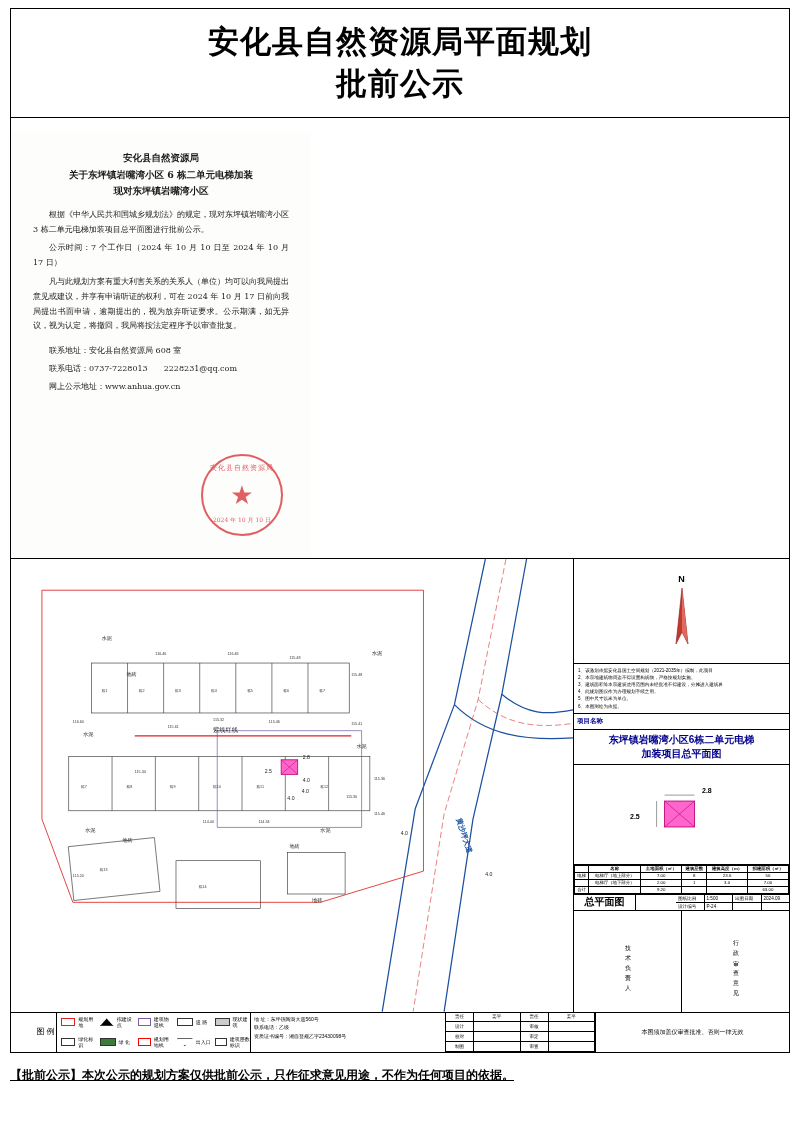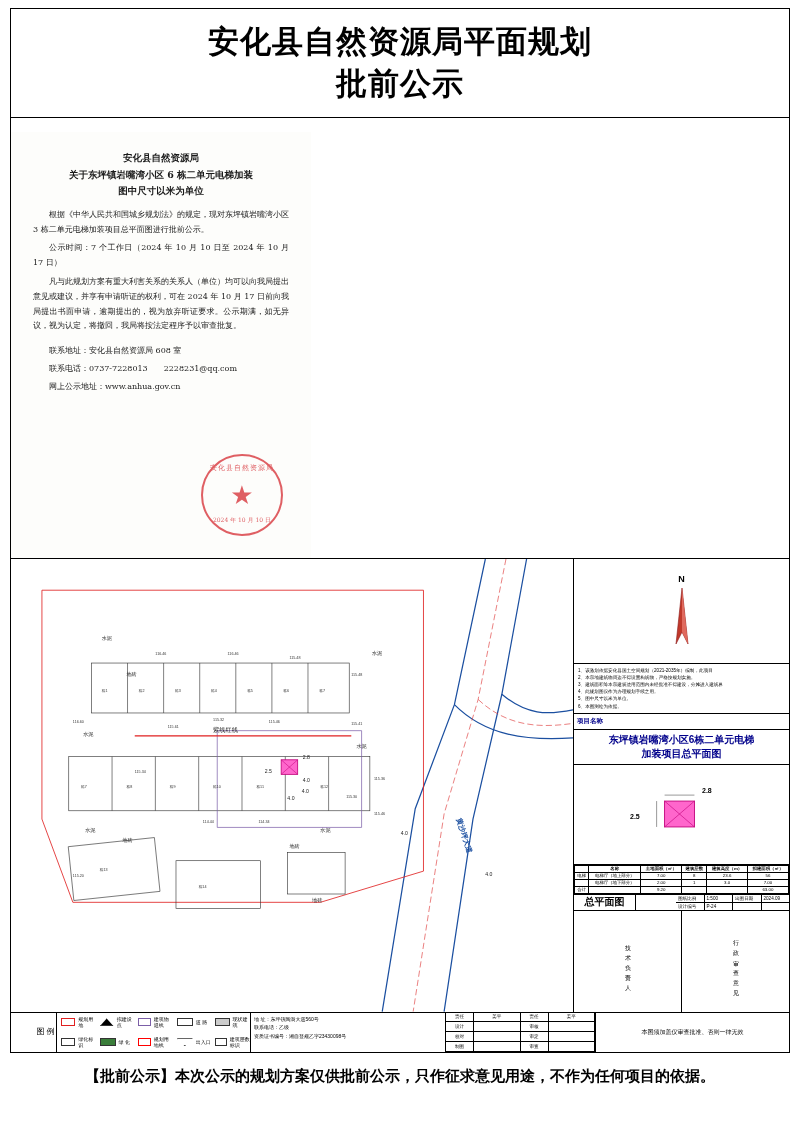--- a/index.html
+++ b/index.html
@@ -210,24 +210,24 @@
   .legend .signs div { border-right: 1px solid #000; border-bottom: 1px solid #000; display:flex; align-items:center; justify-content:center; }
   .legend .note-right {
     flex: 1;
     display:flex; align-items:center; justify-content:center;
     font-size: 6px; text-align:center;
   }
 
   
   .footer {
     margin-top: 14px;
-    text-align: center;
     font-family: "DejaVu Serif", "Liberation Serif", serif;
     font-weight: bold;
-    font-size: 15px;
+    font-size: 12px;
+    text-decoration: underline;
   }
 
   
   .maplabel { font-size: 5px; fill: #222; font-family:"Liberation Sans",sans-serif; }
   .maplabel-sm { font-size: 3.6px; fill: #333; font-family:"Liberation Sans",sans-serif; }
   .road-label { font-size: 7px; fill: #1b4fa0; font-weight: bold; }
 </style>
 </head>
 <body>
 
@@ -238,21 +238,21 @@
       <div>安化县自然资源局平面规划</div>
       <div>批前公示</div>
     </div>
   </div>
 
   <div class="notice-area">
     <div class="scan">
       <div class="hdr">
         <div>安化县自然资源局</div>
         <div>关于东坪镇岩嘴湾小区 6 栋二单元电梯加装</div>
-        <div>图中尺寸以米为单位</div>
+        <div>现对东坪镇岩嘴湾小区</div>
       </div>
       <p>根据《中华人民共和国城乡规划法》的规定，现对东坪镇岩嘴湾小区 3 栋二单元电梯加装项目总平面图进行批前公示。</p>
       <p>公示时间：7 个工作日（2024 年 10 月 10 日至 2024 年 10 月 17 日）</p>
       <p>凡与此规划方案有重大利害关系的关系人（单位）均可以向我局提出意见或建议，并享有申请听证的权利，可在 2024 年 10 月 17 日前向我局提出书面申请，逾期提出的，视为放弃听证要求。公示期满，如无异议，视为认定，将撤回，我局将按法定程序予以审查批复。</p>
       <div class="contact">
         <p>联系地址：安化县自然资源局 608 室</p>
         <p>联系电话：0737-7228013　　2228231@qq.com</p>
         <p>网上公示地址：www.anhua.gov.cn</p>
       </div>
       <div class="seal">

